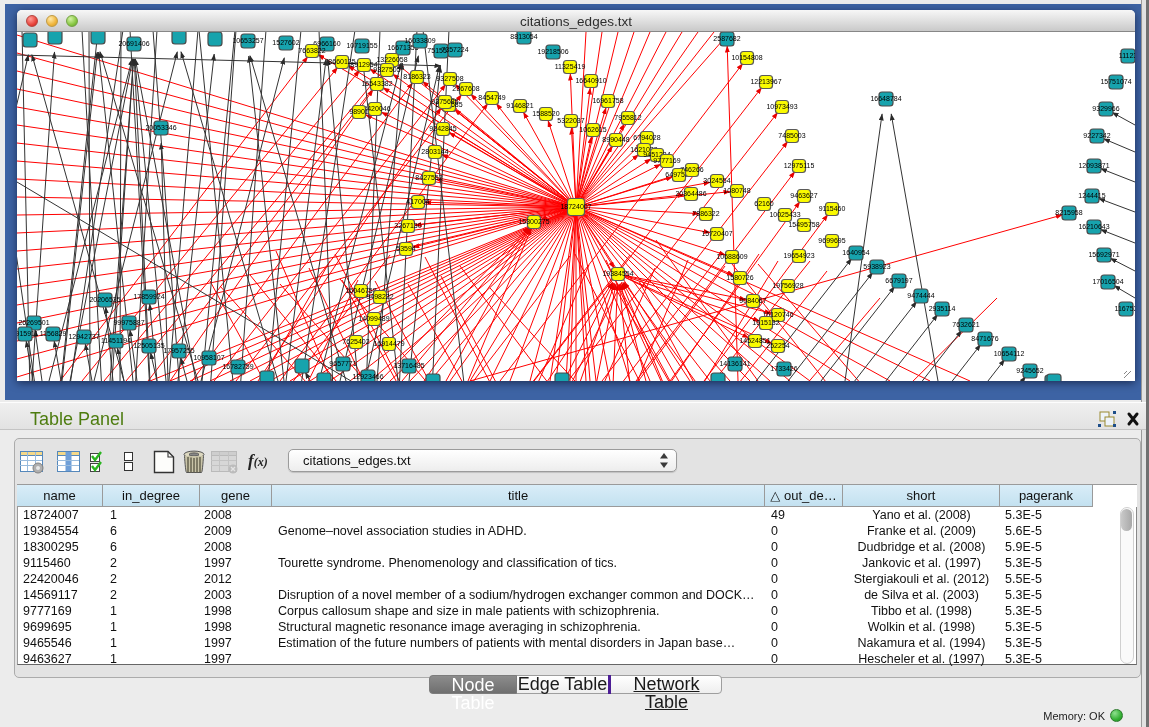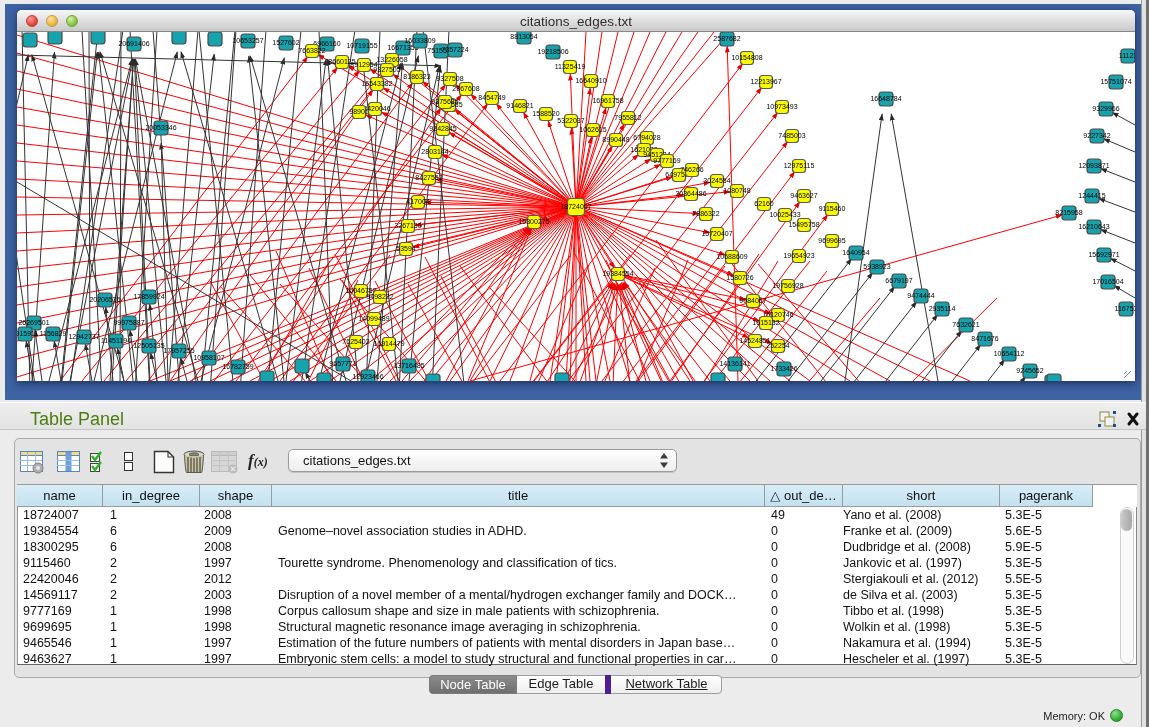--- a/index.html
+++ b/index.html
@@ -29,31 +29,31 @@
 #combo{left:288px;top:449px;width:389px;height:23px;border:1px solid #9b9b9b;border-radius:5px;
  background:linear-gradient(#ffffff,#ededed);box-shadow:0 1px 1px rgba(0,0,0,.15);}
 #combotext{left:303px;top:453px;font-size:13px;color:#111;}
 .hc{position:absolute;top:484px;height:23px;border-right:1px solid #9a9a9a;border-top:1px solid #9a9a9a;
  border-bottom:1px solid #9a9a9a;background:linear-gradient(#d9edf8,#c3e1f0);font-size:13px;color:#111;
  text-align:center;line-height:22px;}
 #tbody{left:17px;top:507px;width:1120px;height:158px;background:#fff;border-left:1px solid #9a9a9a;
  border-right:1px solid #888;border-bottom:1px solid #666;}
 .trow{position:absolute;left:0;width:1137px;height:16px;font-size:12.5px;color:#111;}
 .trow span{position:absolute;white-space:nowrap;top:1px;}
-.trow .ctr{}
+.trow .ctr{text-align:center}
 #whitegap{left:1093px;top:484px;width:44px;height:23px;background:#fff;border-top:1px solid #9a9a9a;}
 #vsb{left:1120px;top:507px;width:14px;height:157px;background:#fafafa;border:1px solid #d0d0d0;border-radius:7px;}
 #vsbthumb{left:1121px;top:509px;width:11px;height:22px;background:linear-gradient(90deg,#c9c9c9,#a8a8a8);border-radius:6px;}
 
 #tabs{left:429px;top:675px;width:293px;height:19px;border:1px solid #9e9e9e;border-radius:4px;
  background:linear-gradient(#ffffff,#eeeeee);}
-.tab{position:absolute;top:675px;height:19px;font-size:13px;line-height:18px;text-align:center;color:#1a1a1a;}
+.tab{position:absolute;top:675px;height:19px;font-size:18px;line-height:18px;text-align:center;color:#1a1a1a;}
 #tab1{left:429px;width:88px;background:linear-gradient(#8c8c8c,#6f6f6f);color:#fff;
  border-radius:4px 0 0 4px;border:1px solid #7c7c7c;}
-#tab2{left:517px;width:94px;border-right:6px solid #4c1d95;}
+#tab2{left:517px;width:94px;border-right:3px solid #4c1d95;}
 #tab3{left:611px;width:111px;text-decoration:underline;}
 
 #mem{top:710px;left:1040px;width:65px;font-size:11px;color:#222;text-align:right;}
 #memdot{left:1110px;top:709px;width:13px;height:13px;border-radius:50%;
  background:radial-gradient(circle at 35% 30%,#8fe08f,#35b035 60%,#1f8a1f);border:1px solid #2c7a2c;}
 svg line{stroke-linecap:butt}
 </style></head><body>
 <div class="abs" id="desktop"></div>
 <div class="abs" id="rightstrip"></div>
 <div class="abs" id="rightdark"></div>
@@ -670,21 +670,21 @@
  font-style:italic;font-weight:bold;font-size:17px;color:#222;">f<span style="font-size:12px">(x)</span></div>
 <div class="abs" id="combo"></div>
 <div class="abs" id="combotext">citations_edges.txt</div>
 <svg class="abs" style="left:658px;top:452px" width="12" height="18" viewBox="0 0 12 18">
  <path d="M6 1 L10 6.5 H2 Z" fill="#3a3a3a"></path>
     <path d="M6 16 L10 10.5 H2 Z" fill="#3a3a3a"></path>
 </svg>
 
 <div class="hc" style="left:17px;width:86px;">name</div>
 <div class="hc" style="left:103px;width:97px;">in_degree</div>
-<div class="hc" style="left:200px;width:72px;">shape</div>
+<div class="hc" style="left:200px;width:72px;">gene</div>
 <div class="hc" style="left:272px;width:493px;">title</div>
 <div class="hc" style="left:765px;width:78px;">△ out_de…</div>
 <div class="hc" style="left:843px;width:157px;">short</div>
 <div class="hc" style="left:1000px;width:93px;">pagerank</div>
 <div class="abs" id="whitegap"></div>
 <div class="abs" id="tbody"></div>
 <div class="trow" style="top:507px">
 <span style="left:23px">18724007</span>
     <span style="left:110px">1</span>
 <span style="left:204px">2008</span>
@@ -723,21 +723,21 @@
     <span style="left:110px">2</span>
 <span style="left:204px">2012</span>
 <span style="left:771px">0</span>
     <span class="ctr" style="left:843px;width:157px">Stergiakouli et al. (2012)</span>
 <span style="left:1005px">5.5E-5</span>
   </div>
 <div class="trow" style="top:587px">
 <span style="left:23px">14569117</span>
     <span style="left:110px">2</span>
 <span style="left:204px">2003</span>
-    <span style="left:278px">Disruption of a novel member of a mental/hydrogen exchanger family and DOCK…</span>
+    <span style="left:278px">Disruption of a novel member of a sodium/hydrogen exchanger common and DOCK…</span>
 <span style="left:771px">0</span>
     <span class="ctr" style="left:843px;width:157px">de Silva et al. (2003)</span>
 <span style="left:1005px">5.3E-5</span>
   </div>
 <div class="trow" style="top:603px">
 <span style="left:23px">9777169</span>
     <span style="left:110px">1</span>
 <span style="left:204px">1998</span>
     <span style="left:278px">Corpus callosum shape and size in male patients with schizophrenia.</span>
 <span style="left:771px">0</span>
@@ -759,21 +759,20 @@
 <span style="left:204px">1997</span>
     <span style="left:278px">Estimation of the future numbers of patients with mental disorders in Japan base…</span>
 <span style="left:771px">0</span>
     <span class="ctr" style="left:843px;width:157px">Nakamura et al. (1994)</span>
 <span style="left:1005px">5.3E-5</span>
   </div>
 <div class="trow" style="top:651px">
 <span style="left:23px">9463627</span>
     <span style="left:110px">1</span>
 <span style="left:204px">1997</span>
-    <span style="left:278px">Embryonic stem cells: a model to study structural and functional properties in car…</span>
 <span style="left:771px">0</span>
     <span class="ctr" style="left:843px;width:157px">Hescheler et al. (1997)</span>
 <span style="left:1005px">5.3E-5</span>
   </div>
 <div class="abs" id="vsb"></div>
 <div class="abs" id="vsbthumb"></div>
 
 <div class="abs" id="tabs"></div>
 <div class="tab" id="tab1">Node Table</div>
 <div class="tab" id="tab2">Edge Table</div>

